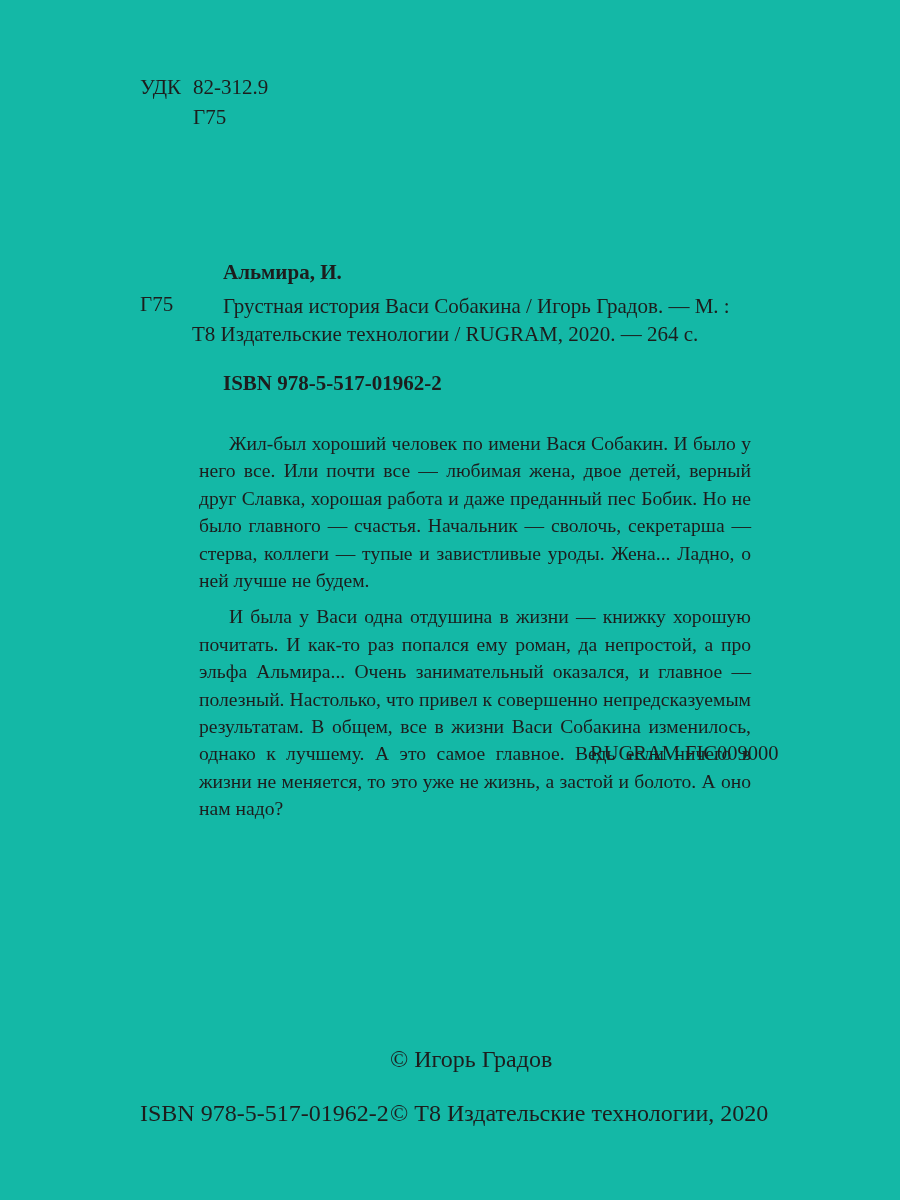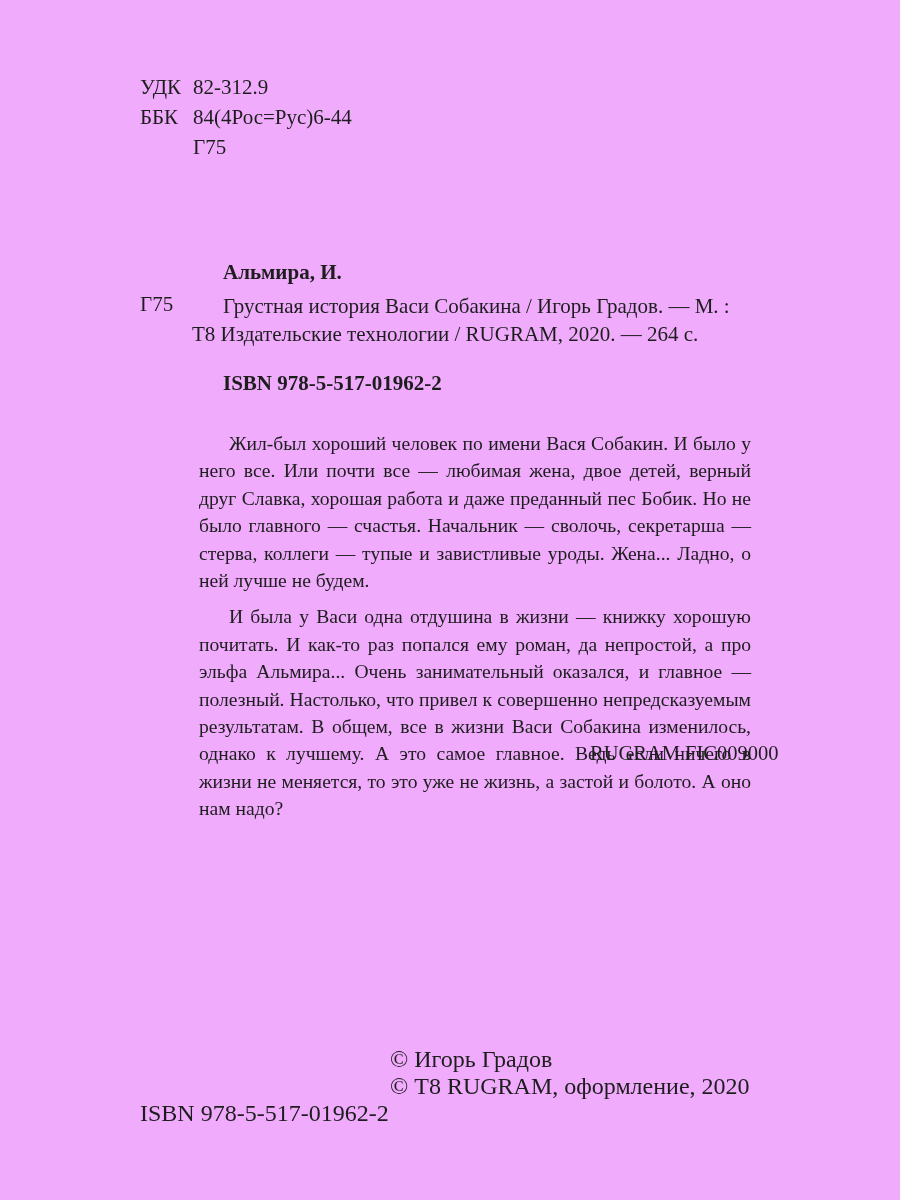--- a/index.html
+++ b/index.html
@@ -6,21 +6,21 @@
   html, body { margin: 0; padding: 0; }
   body {
     width: 900px;
     height: 1200px;
     background: #ffffff;
     font-family: "Liberation Serif", "DejaVu Serif", serif;
     color: #1d1d1d;
     position: relative;
     overflow: hidden;
   }
-  .page { position: absolute; inset: 0; background: #f0abfc; }
+  .page { position: absolute; inset: 0; background: #14b8a6; }
 
   
   .cat-block {
     position: absolute;
     left: 140px;
     top: 72px;
     font-size: 21px;
     line-height: 30px;
   }
   .cat-row { display: flex; }
@@ -90,24 +90,20 @@
 <body>
 
 <div class="page">
 
   <div class="cat-block">
     <div class="cat-row">
       <span class="cat-label">УДК</span>
       <span class="cat-value">82-312.9</span>
     </div>
     <div class="cat-row">
-      <span class="cat-label">ББК</span>
-      <span class="cat-value">84(4Рос=Рус)6-44</span>
-    </div>
-    <div class="cat-row">
       <span class="cat-label"></span>
       <span class="cat-value">Г75</span>
     </div>
   </div>
 
   <div class="biblio-author">Альмира, И.</div>
   <div class="biblio-code">Г75</div>
   <div class="biblio-text">
     <div class="biblio-line-first">Грустная история Васи Собакина / Игорь Градов. — М. :</div>
     <div>Т8 Издательские технологии / RUGRAM, 2020. — 264 с.</div>
@@ -118,16 +114,16 @@
   <div class="annotation">
     <p>Жил-был хороший человек по имени Вася Собакин. И было у него все. Или почти все — любимая жена, двое детей, верный друг Славка, хорошая работа и даже преданный пес Бобик. Но не было главного — счастья. Начальник — сволочь, секретарша — стерва, коллеги — тупые и завистливые уроды. Жена... Ладно, о ней лучше не будем.</p>
     <p>И была у Васи одна отдушина в жизни — книжку хорошую почитать. И как-то раз попался ему роман, да непростой, а про эльфа Альмира... Очень занимательный оказался, и главное — полезный. Настолько, что привел к совершенно непредсказуемым результатам. В общем, все в жизни Васи Собакина изменилось, однако к лучшему. А это самое главное. Ведь если ничего в жизни не меняется, то это уже не жизнь, а застой и болото. А оно нам надо?</p>
   </div>
 
   <div class="codes-block">
     <div>RUGRAM FIC009000</div>
   </div>
 
   <div class="footer-line footer-copy-author">© Игорь Градов</div>
-  <div class="footer-line footer-copy-design">© Т8 RUGRAM, оформление, 2020</div>
   <div class="footer-line footer-isbn">ISBN 978-5-517-01962-2</div>
+  <div class="footer-line footer-copy-publisher">© Т8 Издательские технологии, 2020</div>
 
 </div>
 
 </body></html>

